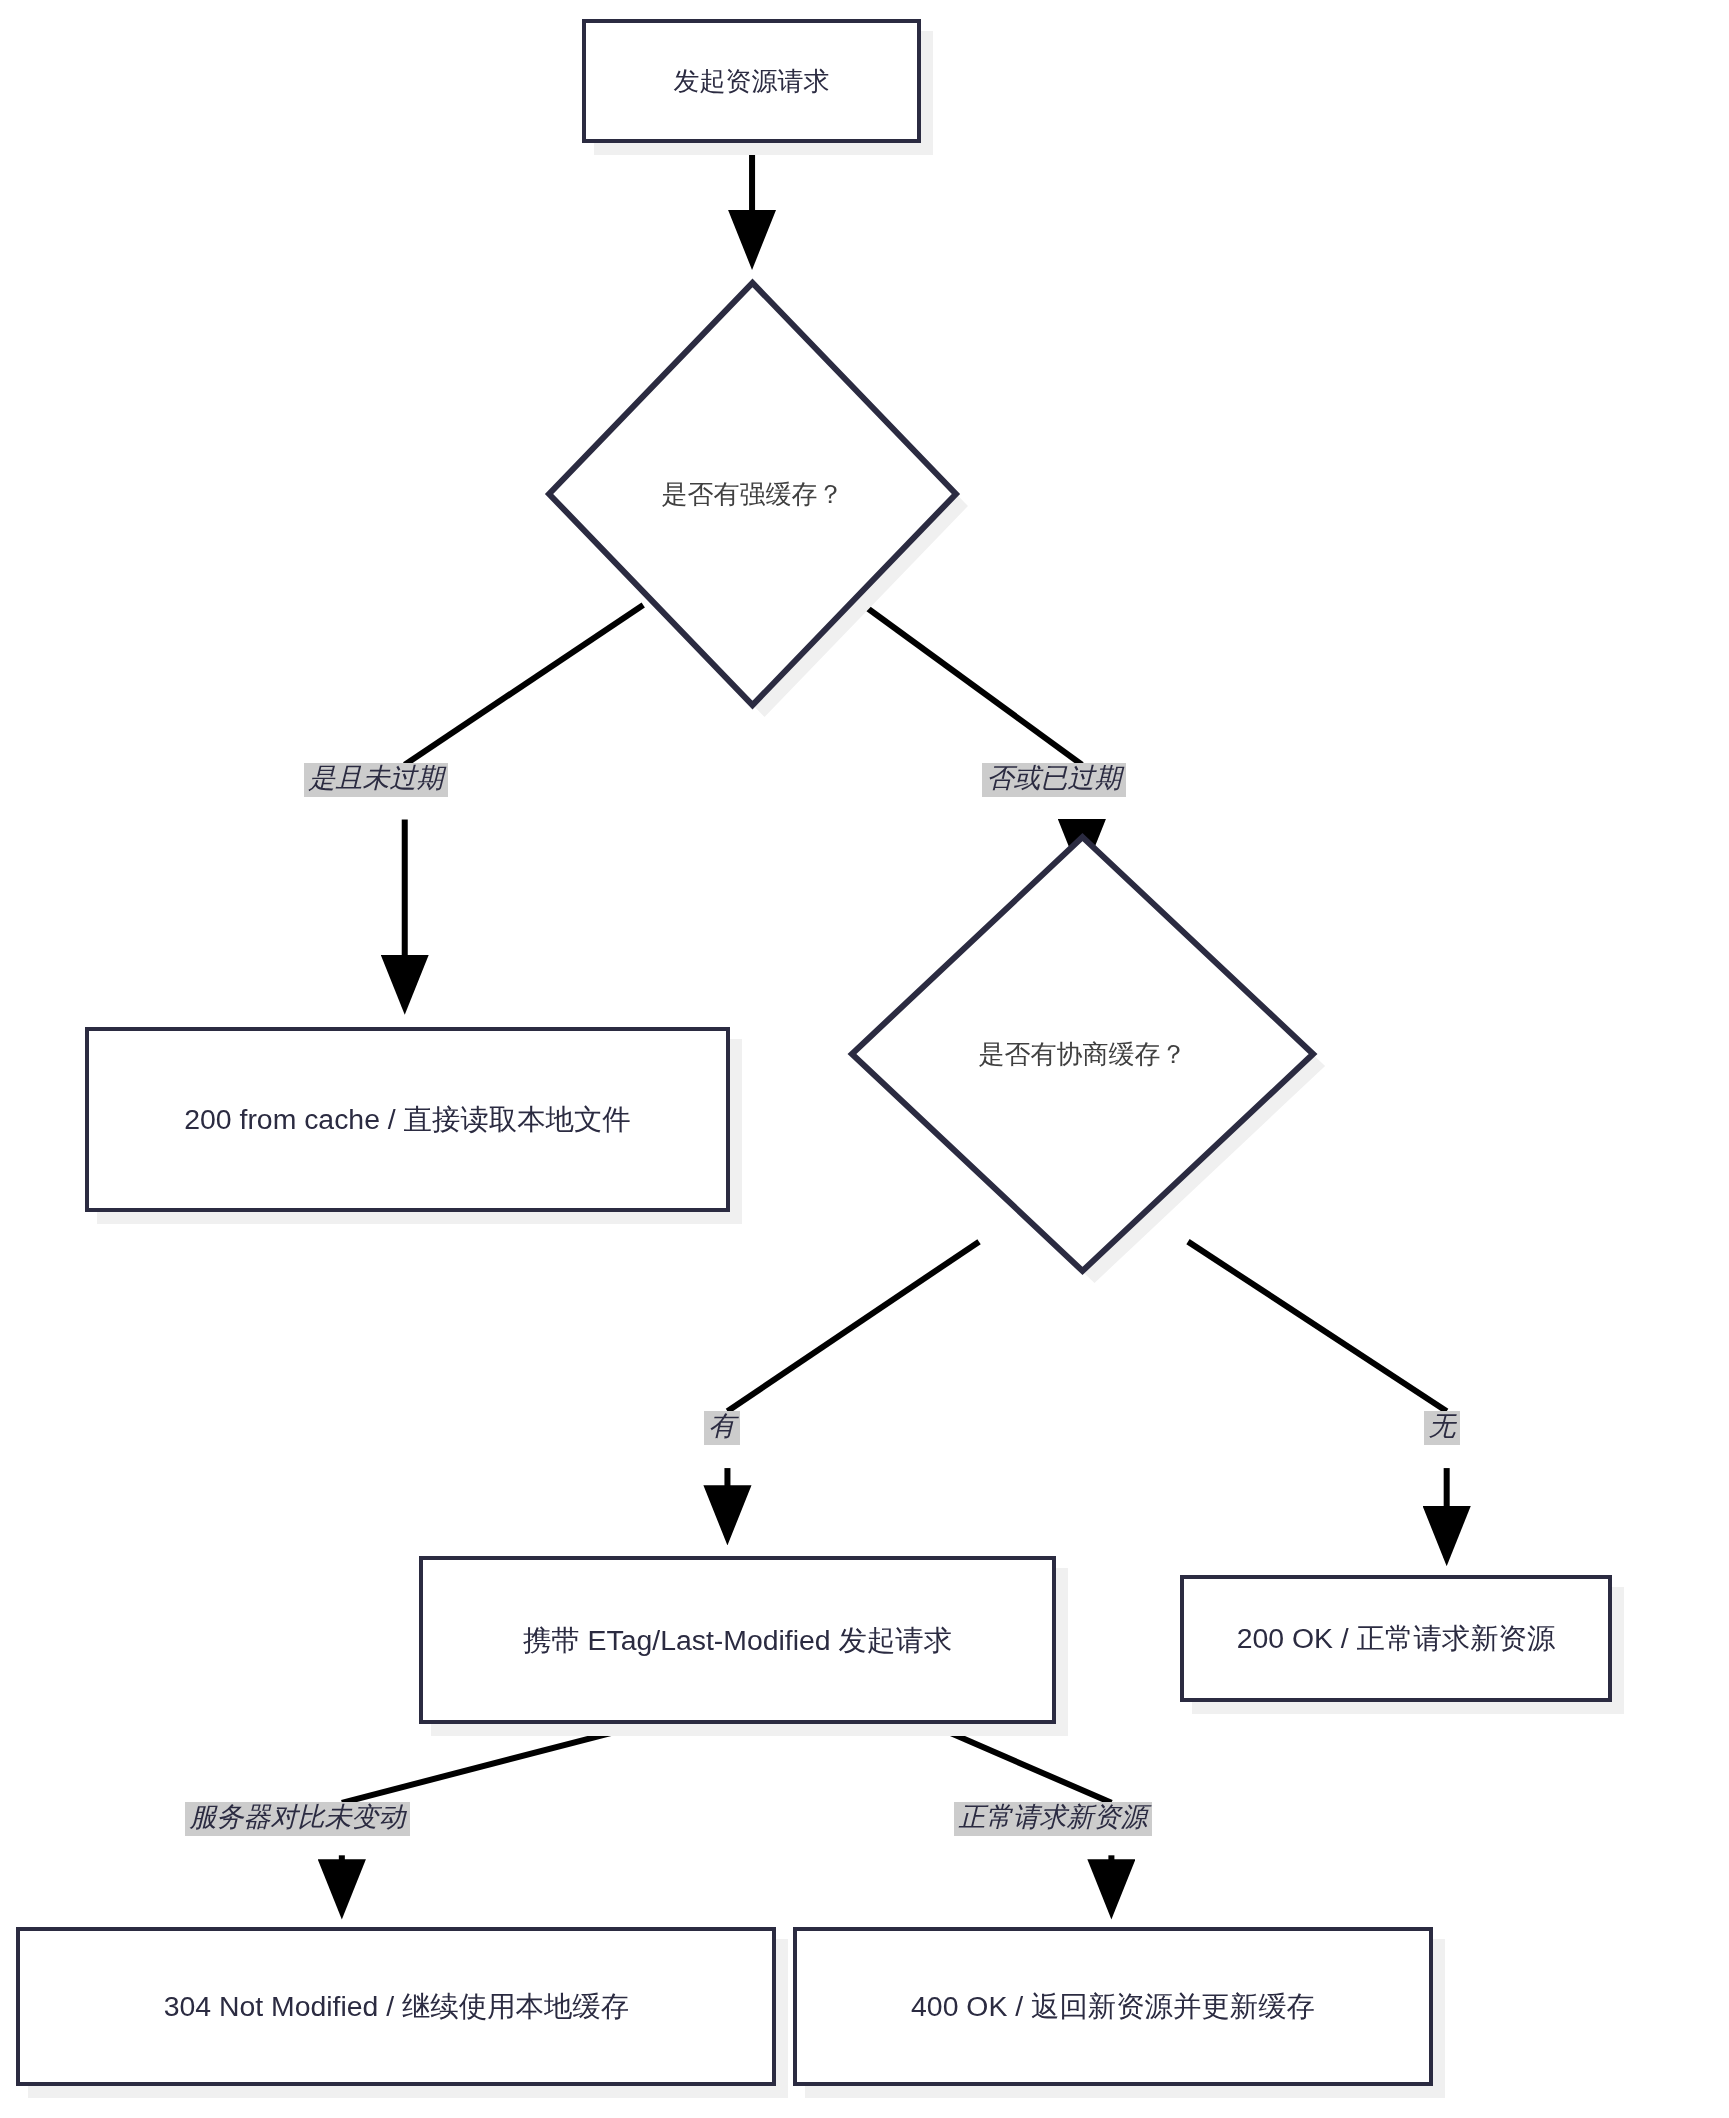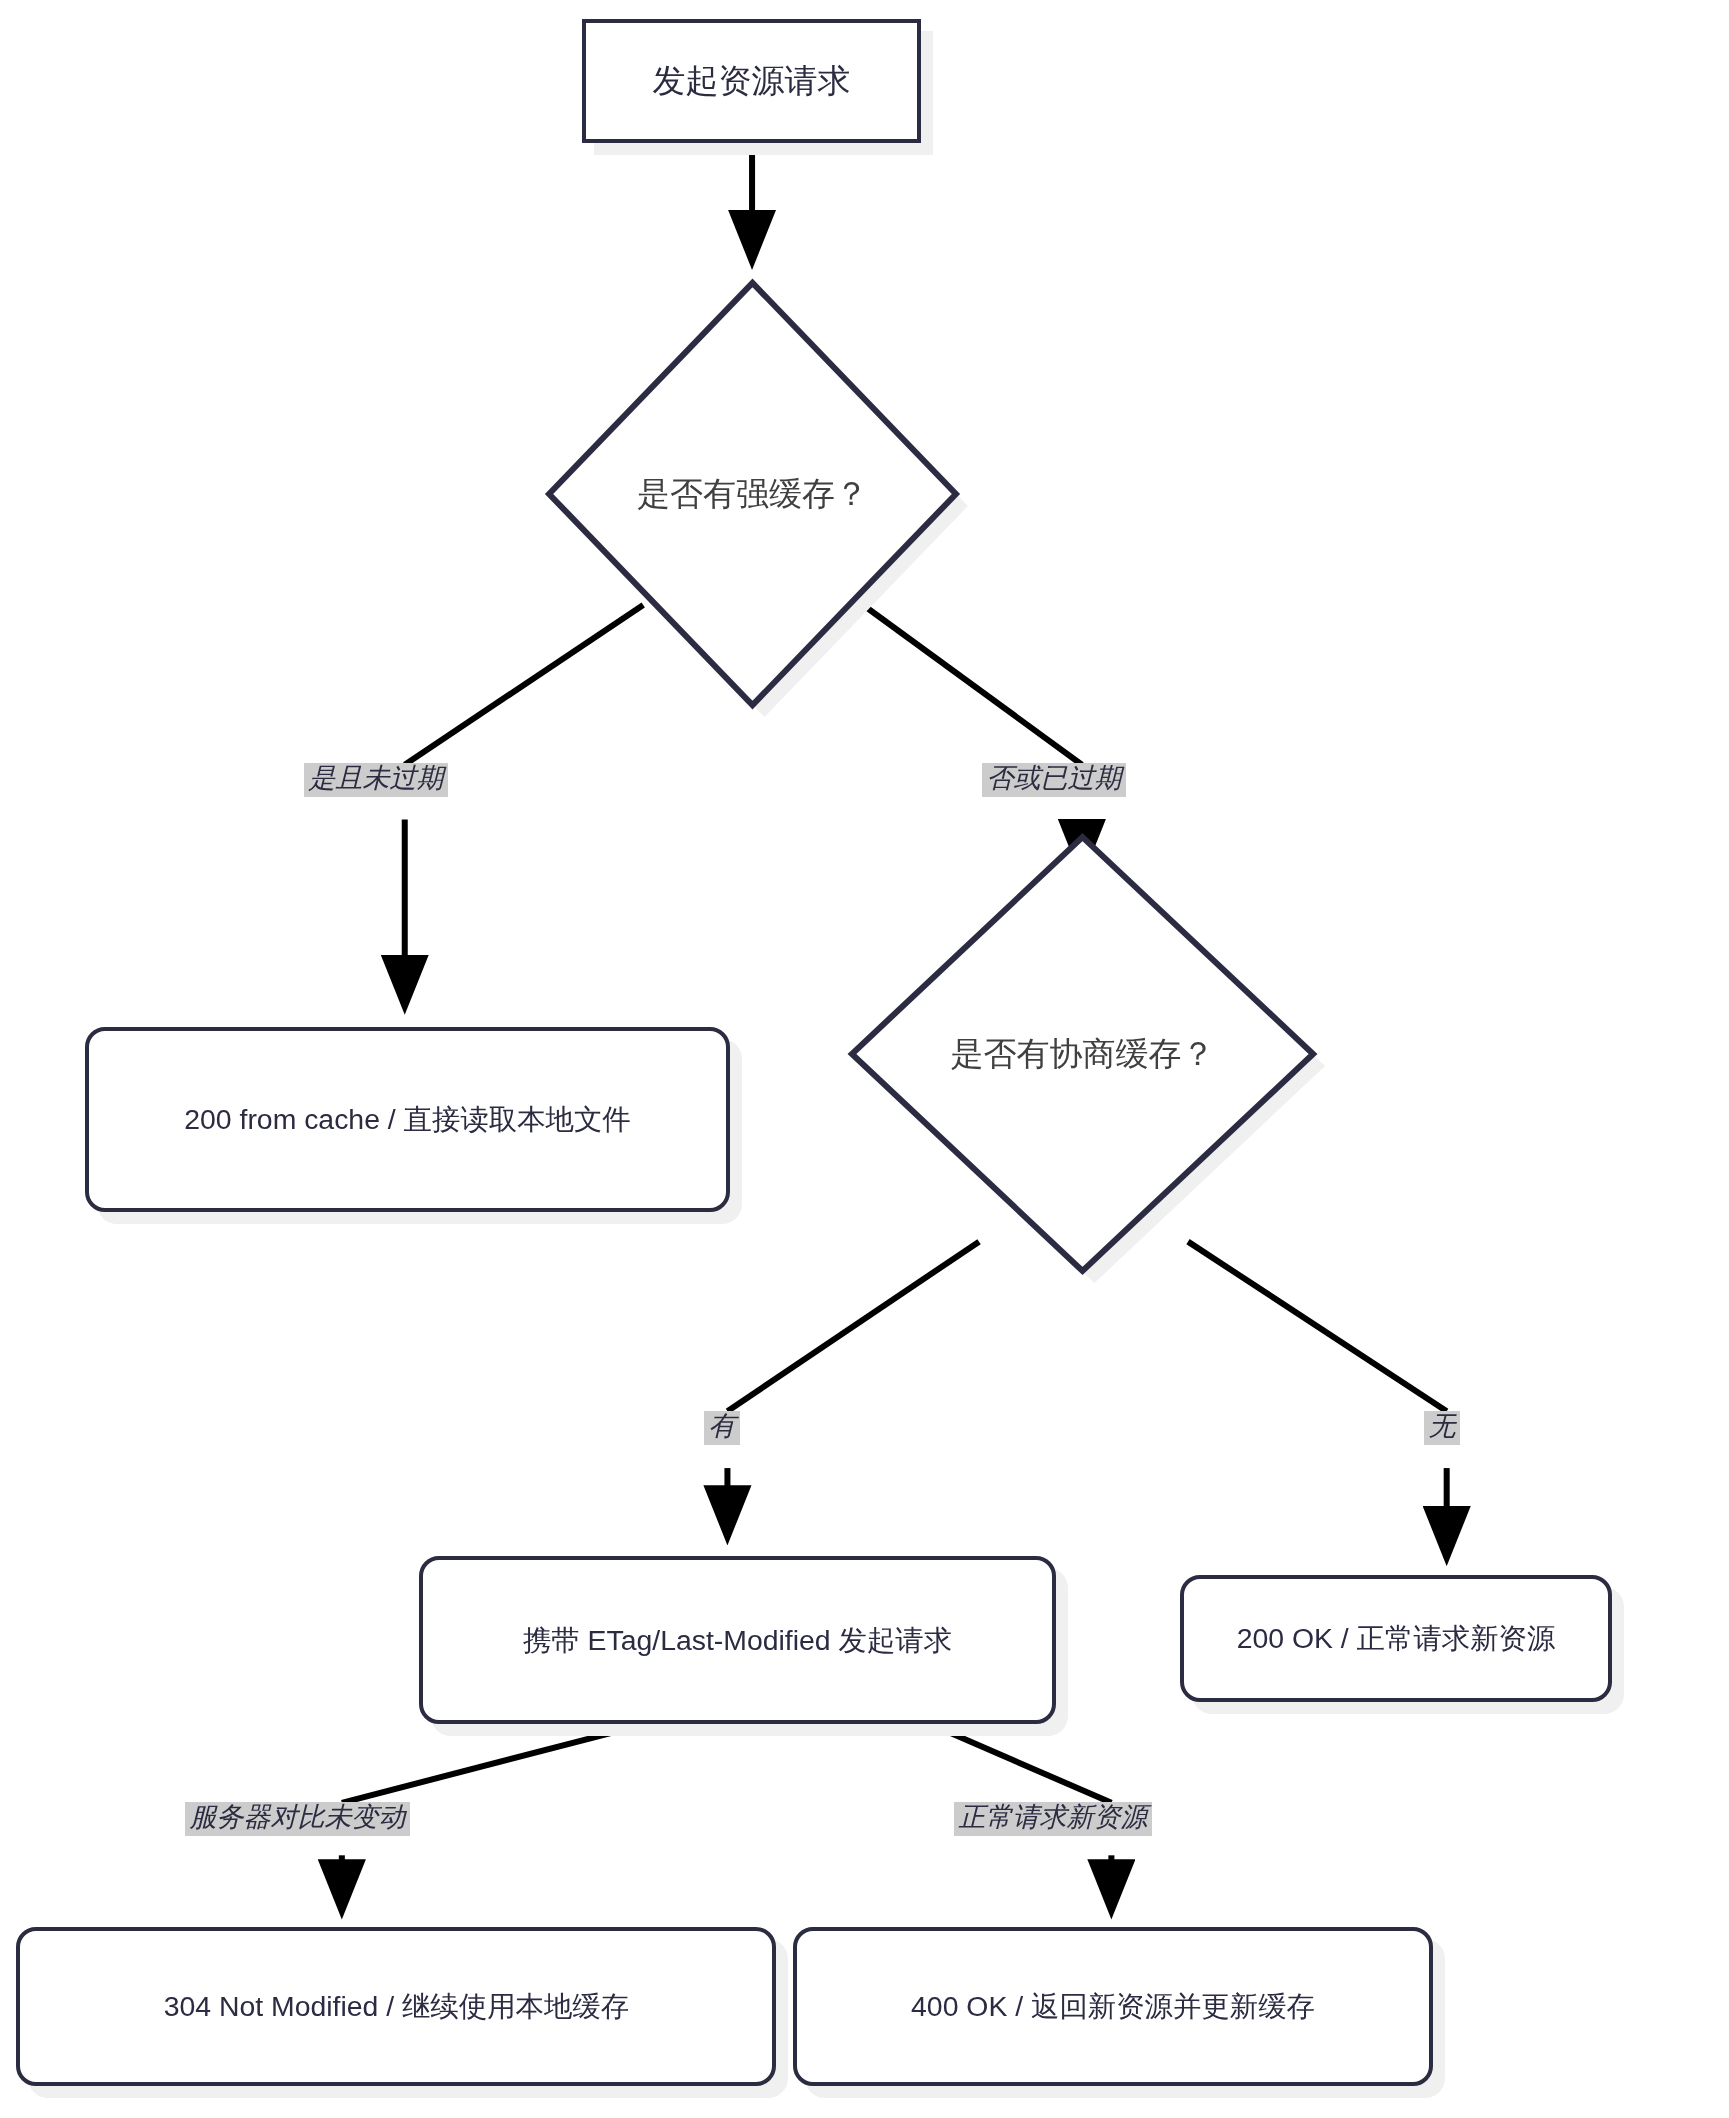--- a/index.html
+++ b/index.html
@@ -74,22 +74,22 @@
   }
   
   .edge-label {
     position: absolute;
     background: #cccccc;
     color: #2b2b41;
     padding: 2.2px 4.4px 4.4px 4.4px;
     white-space: nowrap;
     line-height: 1.0;
   }
-  .fs-lg  { font-size: 33px; }
-  .fs-md  { font-size: 28.4px; border-radius: 20px; }
+  .fs-lg  { font-size: 26px; }
+  .fs-md  { font-size: 28.4px; }
   .fs-sm  { font-size: 27px; font-style: italic; }
 </style>
 </head>
 <body>
 
 <div id="stage">
 
   <svg class="edges" viewBox="0 0 3163 3874" xmlns="http://www.w3.org/2000/svg">
     <defs>
       <marker id="ah" markerWidth="10" markerHeight="8" refX="8.6" refY="4" orient="auto" markerUnits="strokeWidth">

